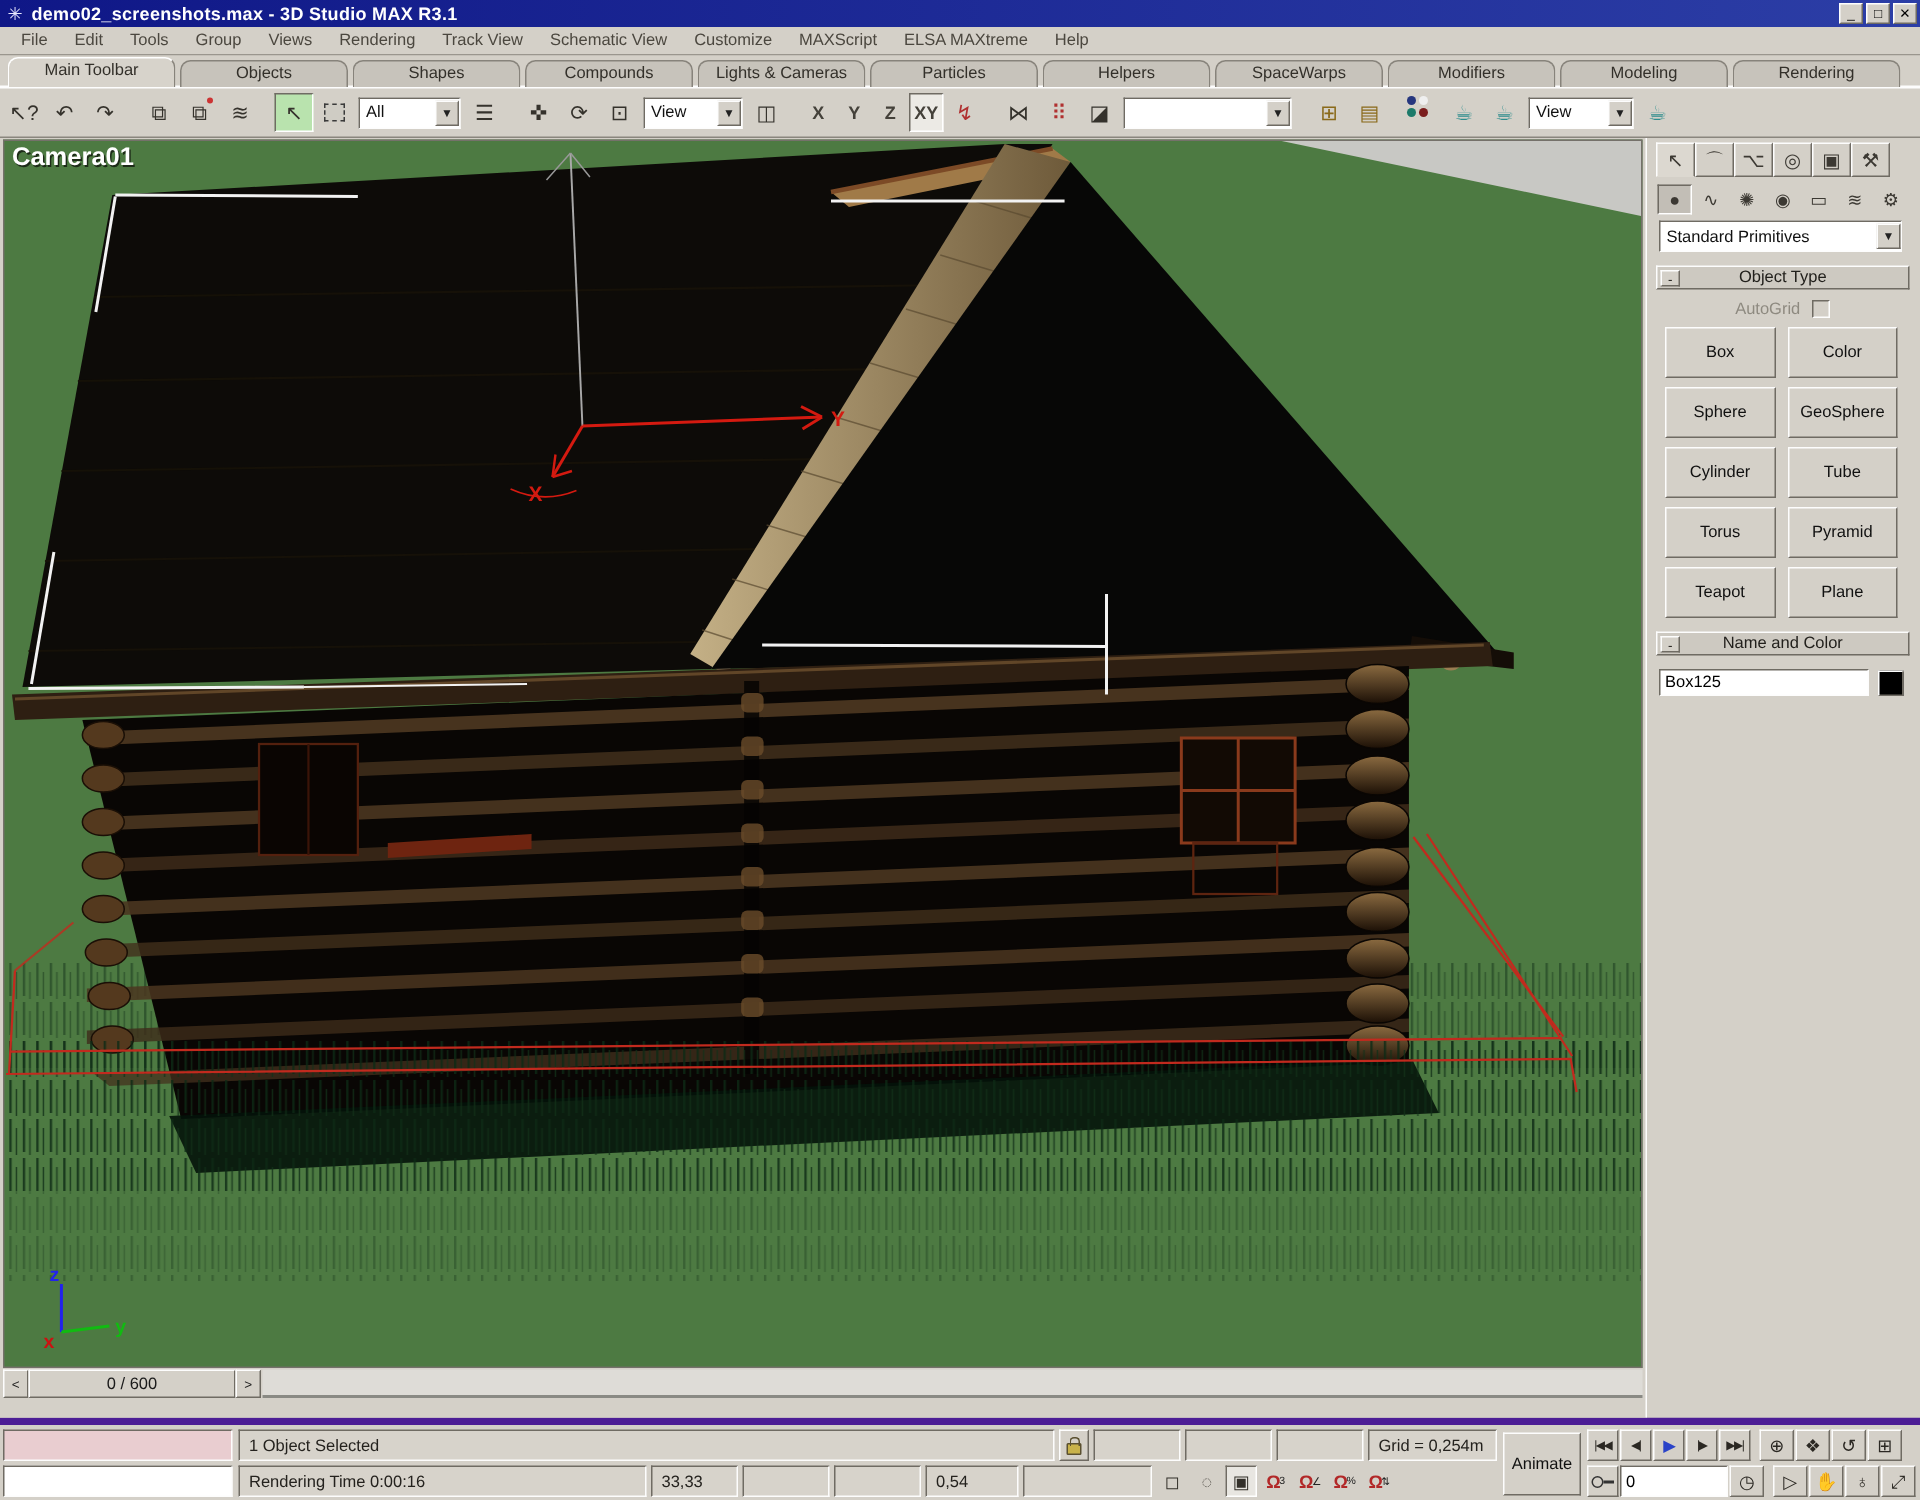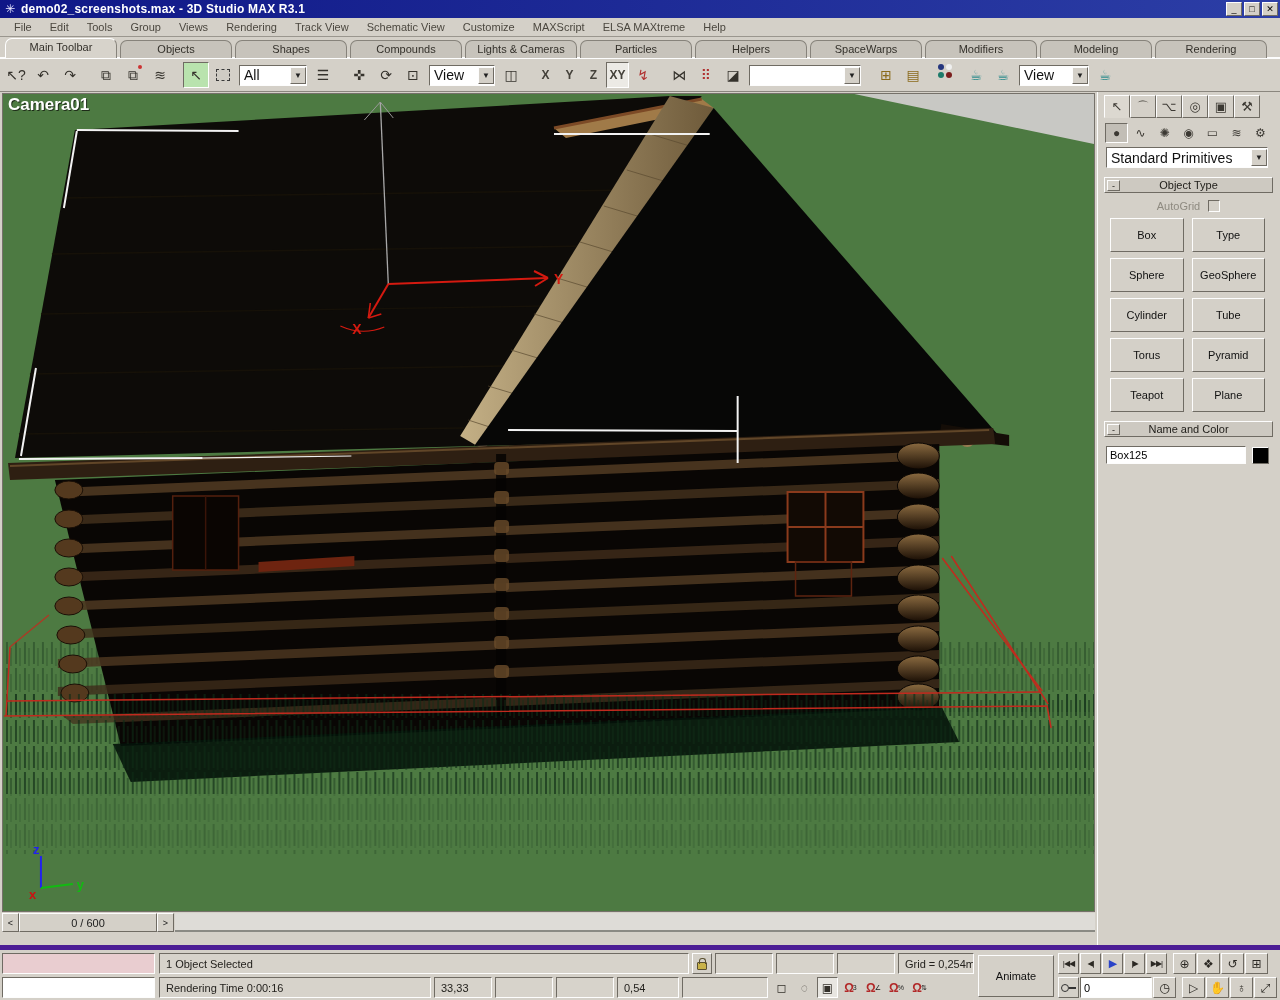--- a/index.html
+++ b/index.html
@@ -33,21 +33,21 @@
   .tbtn .glyph{line-height:1;}
   .tbtn.sel-active{background:#b9e3ae;border-top:1px solid #6f6b63;border-left:1px solid #6f6b63;border-right:1px solid #fff;border-bottom:1px solid #fff;}
   .tbtn.pressed{background:#eceae5;border-top:1px solid #6f6b63;border-left:1px solid #6f6b63;border-right:1px solid #fff;border-bottom:1px solid #fff;}
   .tbtn.teal{color:#2e8d8d;}  .tbtn.redish{color:#b03030;}  .tbtn.gold{color:#8a6a1a;}
   .tbtn.axis{font-size:12px;font-weight:bold;width:23px;color:#44413a;}
   .dashrect .glyph{width:14px;height:12px;border:1px dashed #3a3a3a;background:#cfccc4;}
   .strike{position:relative;}
   .strike::after{content:"";position:absolute;top:3px;right:4px;width:4px;height:4px;border-radius:50%;background:#c33;}
   .mats .glyph{width:6px;height:6px;border-radius:50%;background:#26367e;box-shadow:8px 0 0 #efefef,0 8px 0 #1c7a6a,8px 8px 0 #7a1d1d;margin:-8px 8px 8px -8px;}
   .combo{height:21px;background:#fff;display:flex;align-items:center;margin:0 2px;}
-  .combo .txt{flex:1;padding:0 4px;font-size:14px;color:#111;overflow:hidden;white-space:nowrap;}
+  .combo .txt{flex:1;padding:0 4px;font-size:11px;color:#111;overflow:hidden;white-space:nowrap;}
   .combo .drop{width:16px;height:17px;background:#d4d0c8;font-size:8px;color:#222;}
   .w-all{width:68px;} .w-view{width:66px;} .w-named{width:112px;} .w-rtype{width:70px;}
 
   
   .main{display:flex;height:853px;}
   .viewarea{flex:1;display:flex;flex-direction:column;background:#d4d0c8;min-width:0;}
   .viewport{position:relative;height:819px;margin:1px 2px 0 2px;border:1px solid #75716a;background:#4d7a42;overflow:hidden;}
   .viewport svg{position:absolute;inset:0;width:100%;height:100%;display:block;}
   .vplabel{position:absolute;top:1px;left:5px;color:#fff;font-weight:bold;font-size:17px;text-shadow:1px 1px 0 #1d2b18;}
 
@@ -80,31 +80,31 @@
 
   
   .statusbar{height:55px;background:#d4d0c8;border-top:5px solid #4c1d95;display:flex;padding:3px 2px 2px 2px;gap:4px;}
   .listener{width:153px;display:flex;flex-direction:column;gap:3px;}
   .pinkbox{flex:1;background:#e9cdd0;}
   .whitebox{flex:1;background:#fff;}
   .midcol{flex:1;display:flex;flex-direction:column;gap:3px;min-width:0;}
   .srow{display:flex;gap:3px;flex:1;align-items:stretch;}
   .sfield{background:#d7d3cb;display:flex;align-items:center;padding:0 6px;color:#24221e;white-space:nowrap;overflow:hidden;}
   .f-selected{flex:1;}
-  .f-small{width:58px;} .f-grid{width:76px;} .f-prompt{width:272px;} .f-054{width:62px;} .f-e88{width:86px;}
+  .f-small{width:58px;} .f-grid{width:86px;} .f-prompt{width:272px;} .f-054{width:62px;} .f-e88{width:86px;}
   .lockbtn{width:20px;background:#d4d0c8;}
   .ic-lock{width:10px;height:8px;background:#c8b24a;border:1px solid #5a5030;border-radius:1px;position:relative;margin-top:4px;}
   .ic-lock::before{content:"";position:absolute;top:-5px;left:1px;width:5px;height:5px;border:1px solid #5a5030;border-bottom:none;border-radius:3px 3px 0 0;}
   .sicons{display:flex;align-items:center;gap:2px;}
   .sbtn{width:21px;height:21px;display:flex;align-items:center;justify-content:center;font-size:12px;color:#33302a;background:#d4d0c8;position:relative;}
   .sbtn.pressed{background:#e8e6e1;border-top:1px solid #6f6b63;border-left:1px solid #6f6b63;border-right:1px solid #fff;border-bottom:1px solid #fff;}
   .magnet{color:#b22828;font-weight:bold;}
   .magnet sup{color:#222;font-size:7px;font-weight:normal;margin-left:-1px;}
   .animcol{display:flex;align-items:center;}
-  .animate{width:76px;height:42px;background:#d4d0c8;color:#111;}
+  .animate{width:52px;height:42px;background:#d4d0c8;color:#111;}
   .rightcol{width:220px;display:flex;flex-direction:column;gap:3px;}
   .prow{display:flex;gap:1px;flex:1;align-items:stretch;}
   .pbtn{width:21px;background:#d4d0c8;display:flex;align-items:center;justify-content:center;font-size:8px;letter-spacing:-1px;color:#2b2823;}
   .pbtn.blue{color:#2a43c8;font-size:11px;}
   .navbtn{width:23px;font-size:12px;letter-spacing:0;}
   .framefield{width:72px;background:#fff;display:flex;align-items:center;padding:0 3px;color:#000;}
   .ic-key{width:15px;height:8px;position:relative;}
   .ic-key::before{content:"";position:absolute;left:0;top:0;width:6px;height:6px;border:1.5px solid #333;border-radius:50%;}
   .ic-key::after{content:"";position:absolute;left:8px;top:3px;width:7px;height:2px;background:#333;}
   .pgap{width:4px;}
@@ -519,21 +519,21 @@
           <span class="rollminus raised ctr">-</span>
           <span>Object Type</span>
         </div>
         <div class="agrow">
           <span>AutoGrid</span>
           <span class="agcheck sunken"></span>
         </div>
         <div class="objgrid">
 
         <span class="objbtn raised ctr">Box</span>
-            <span class="objbtn raised ctr">Type</span>
+            <span class="objbtn raised ctr">Color</span>
             <span class="objbtn raised ctr">Sphere</span>
             <span class="objbtn raised ctr">GeoSphere</span>
             <span class="objbtn raised ctr">Cylinder</span>
             <span class="objbtn raised ctr">Tube</span>
             <span class="objbtn raised ctr">Torus</span>
             <span class="objbtn raised ctr">Pyramid</span>
             <span class="objbtn raised ctr">Teapot</span>
             <span class="objbtn raised ctr">Plane</span>
           </div>
       </div>

